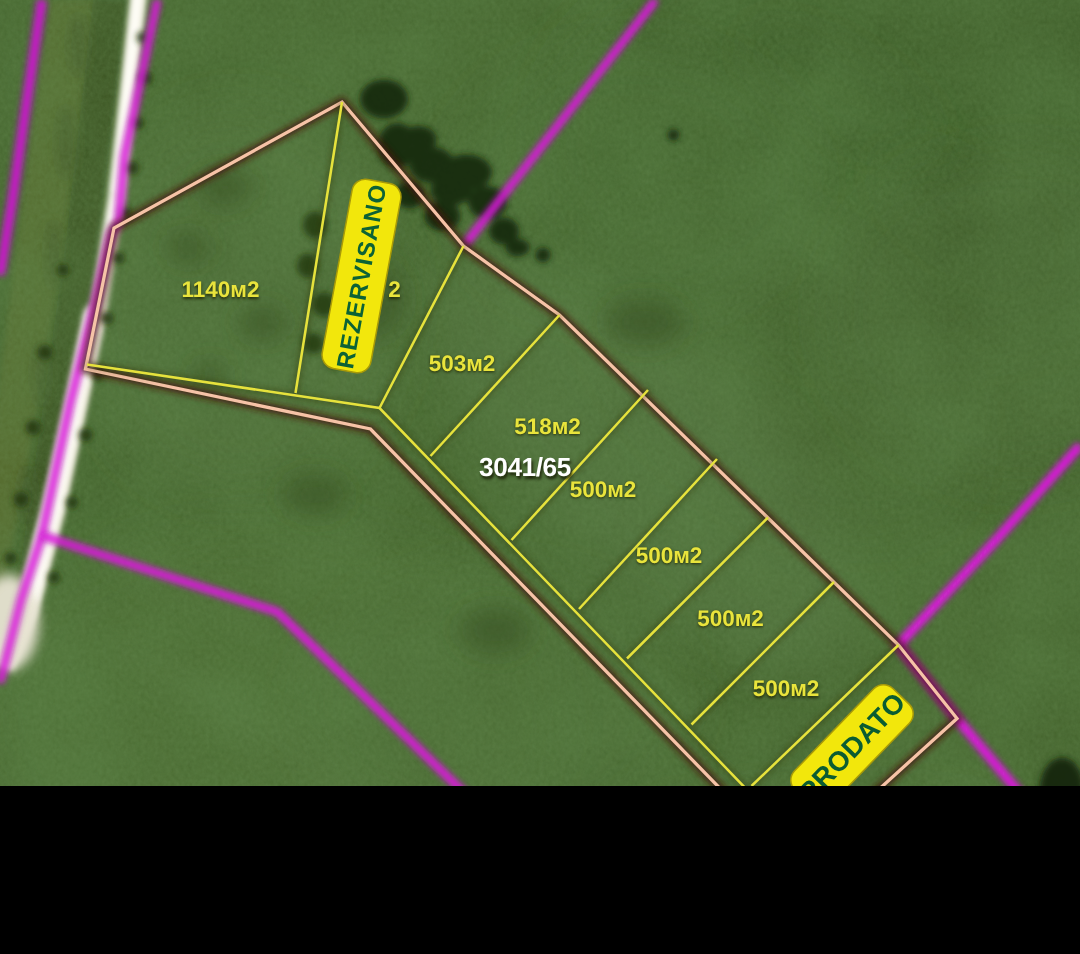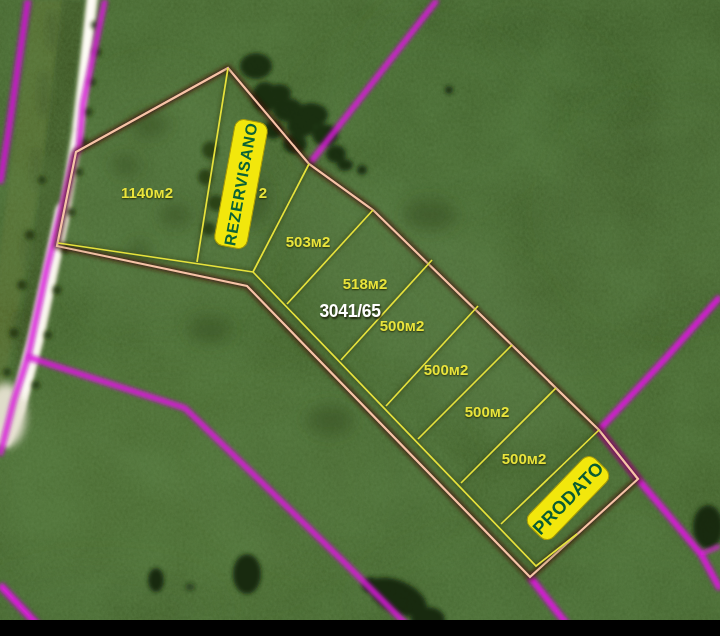--- a/index.html
+++ b/index.html
@@ -1,16 +1,16 @@
 <!DOCTYPE html>
 <html><head>
 <meta charset="utf-8">
 <style>
   html,body{margin:0;padding:0;background:#000;}
-  .wrap{width:720px;height:620px;overflow:hidden;position:relative;font-family:"Liberation Sans",sans-serif;}
+  .wrap{width:720px;height:524px;overflow:hidden;position:relative;font-family:"Liberation Sans",sans-serif;}
   text{font-family:"Liberation Sans",sans-serif;}
 </style>
 </head>
 <body>
 <div class="wrap">
 <svg width="720" height="636" viewBox="0 0 720 636">
 <defs>
   <filter id="b2" x="-50%" y="-50%" width="200%" height="200%">
           <feGaussianBlur stdDeviation="2"></feGaussianBlur>
         </filter>

